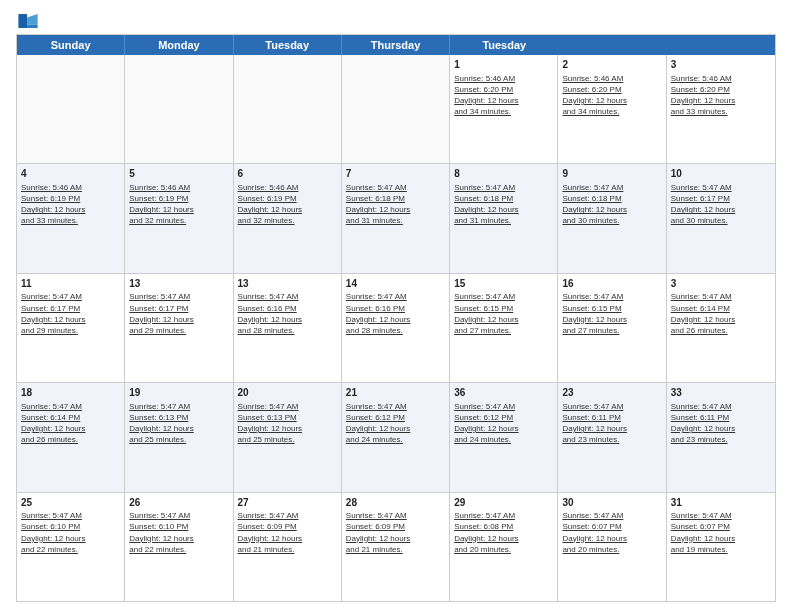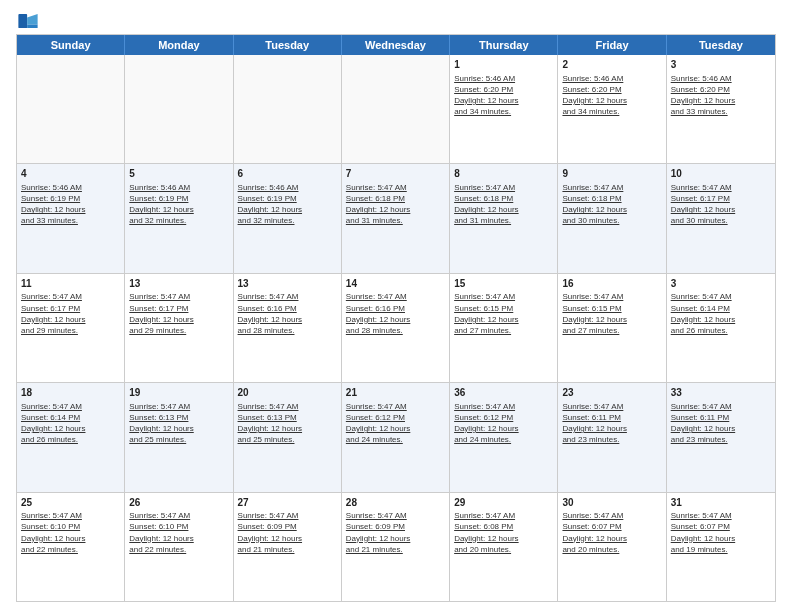--- a/index.html
+++ b/index.html
@@ -140,23 +140,21 @@
       <div class="month-title"></div>
       <div class="subtitle"></div>
     </div>
   </div>
 
   <div class="calendar">
     <div class="cal-header">
       <div class="cal-header-cell">Sunday</div>
       <div class="cal-header-cell">Monday</div>
       <div class="cal-header-cell">Tuesday</div>
-      <div class="cal-header-cell">Wednesday</div>
       <div class="cal-header-cell">Thursday</div>
-      <div class="cal-header-cell">Friday</div>
       <div class="cal-header-cell">Tuesday</div>
     </div>
     <div class="cal-body" id="cal-body">
     <div class="cal-row">
           <div class="cal-cell empty"></div>
           <div class="cal-cell empty"></div>
           <div class="cal-cell empty"></div>
           <div class="cal-cell empty"></div>
           <div class="cal-cell">
             <span class="day-num">1</span>

